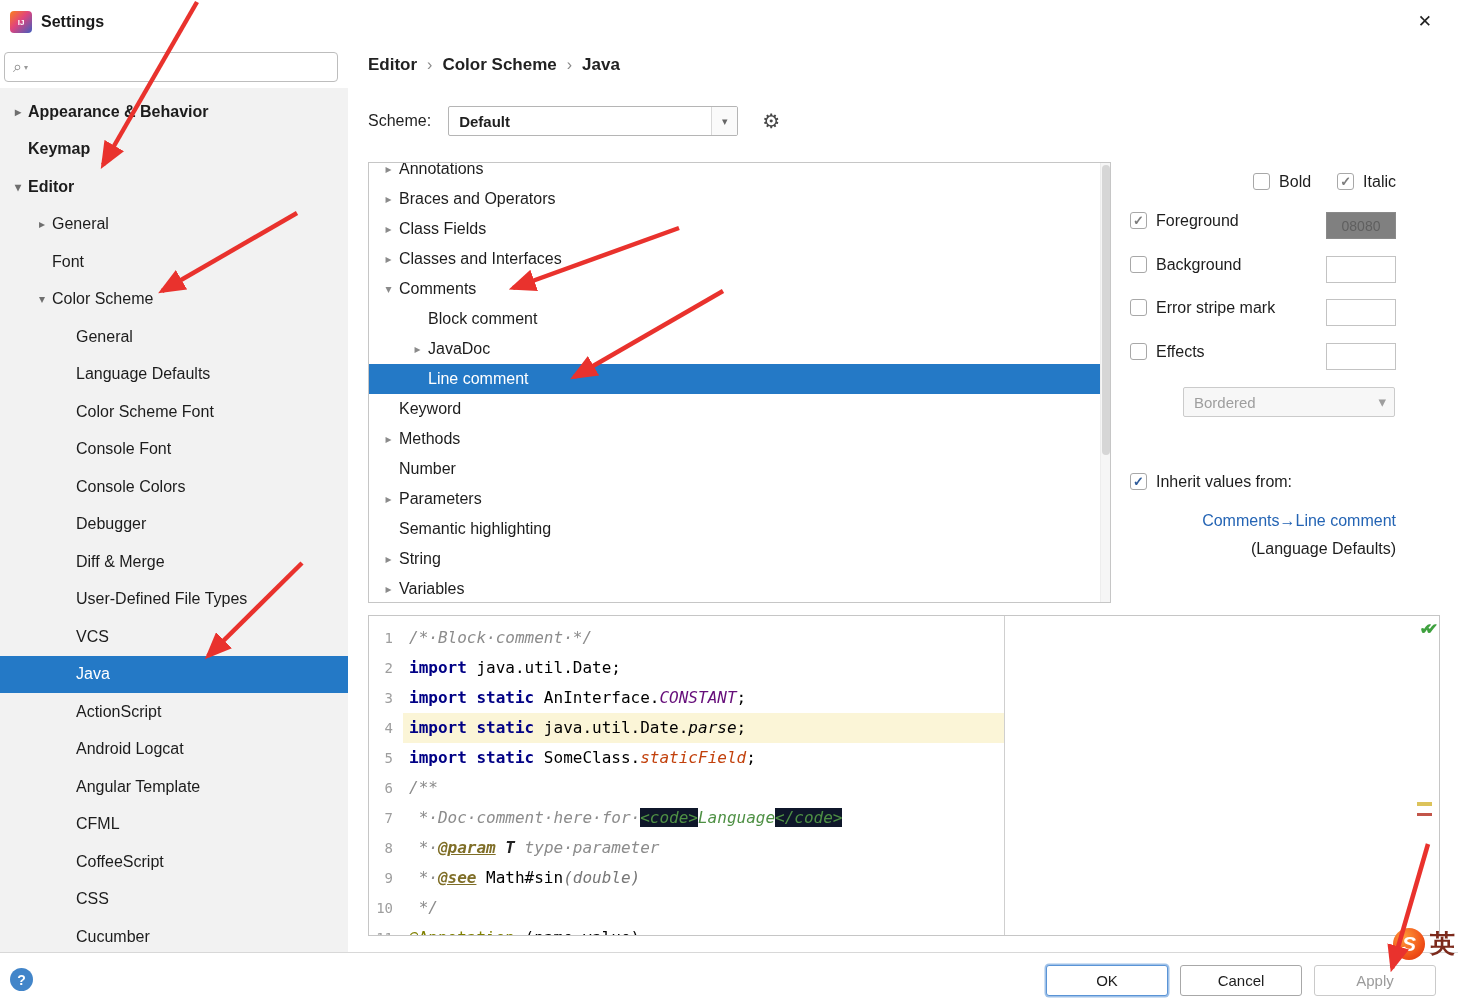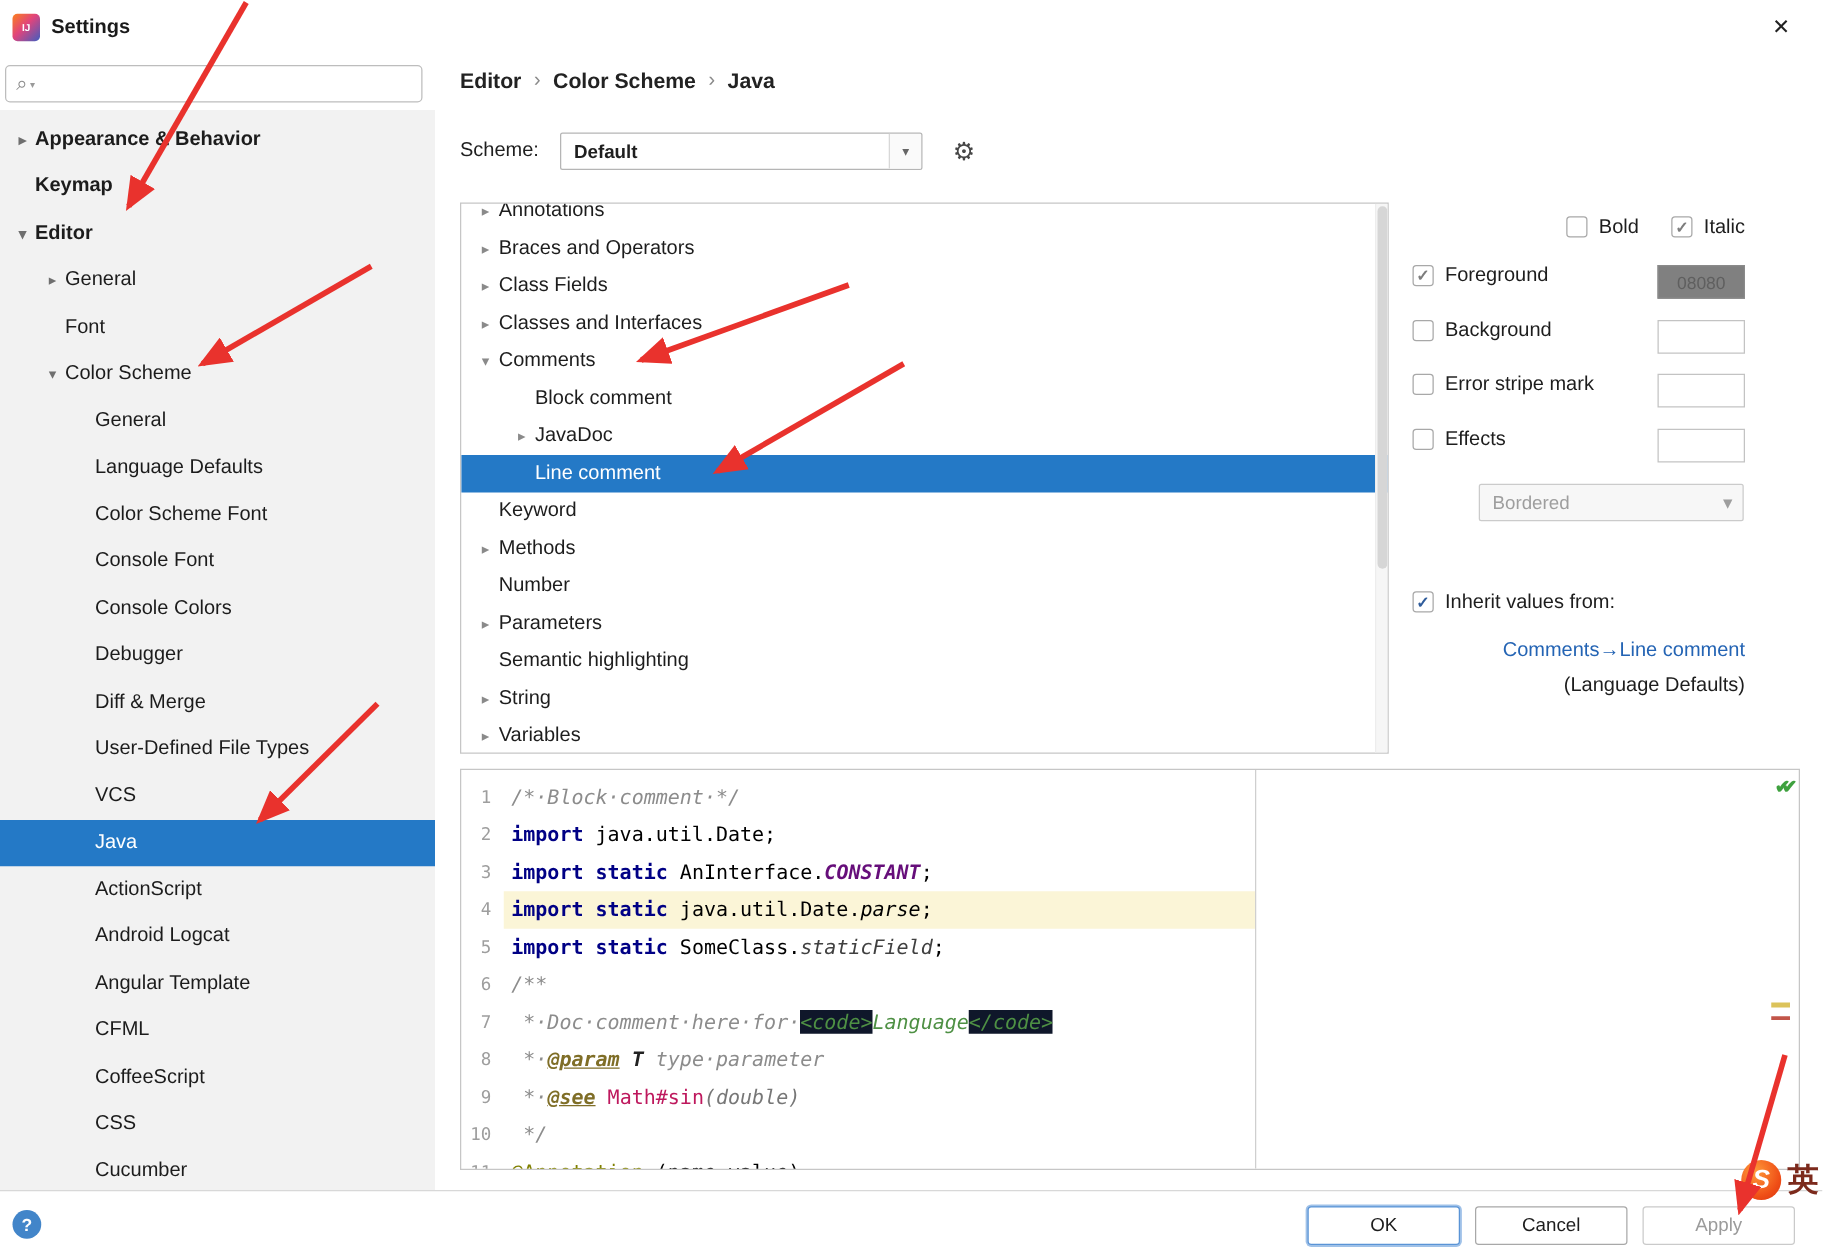--- a/index.html
+++ b/index.html
@@ -82,28 +82,28 @@
   .insp { position:absolute; right:8px; top:4px; color:#3fa13f; font-size:15px; font-weight:700; letter-spacing:-7px; }
   .stripe { position:absolute; right:7px; width:15px; }
   .stripe.yellow { top:186px; height:4px; background:#dcc35b; }
   .stripe.red { top:197px; height:3px; background:#c25549; }
 
   
   .tk-kw     { color:var(--kw,#000085); font-weight:700; }
   .tk-pl     { color:#000; }
   .tk-cmt    { color:#8c8c8c; font-style:italic; }
   .tk-doc    { color:#8c8c8c; font-style:italic; }
-  .tk-const  { color:#660e7a; font-weight:700; font-style:italic; }
-  .tk-sfield { color:#404040; font-style:italic; }
+  .tk-const  { color:#660e7a; font-weight:400; font-style:italic; }
+  .tk-sfield { color:#c2410c; font-style:italic; }
   .tk-it     { color:#000; font-style:italic; }
   .tk-doctag { color:#7f6e27; font-weight:700; font-style:italic; text-decoration:underline; }
   .tk-docbold{ color:#222; font-weight:700; font-style:italic; }
   .tk-docmk  { color:#4e9044; font-style:italic; background:#0f172a; }
   .tk-docval { color:#4e9044; font-style:italic; }
-  .tk-docref { color:#be185d; }
+  .tk-docref { color:#000000; }
   .tk-docit  { color:#777; font-style:italic; }
   .tk-ann    { color:#808000; }
 
   
   .footer { position:absolute; left:0; bottom:0; width:100%; height:55px; background:#fff; border-top:1px solid #d8d8d8; }
   .help { position:absolute; left:10px; top:15px; width:23px; height:23px; border-radius:50%; background:#4285c9; color:#fff; font-size:14px; font-weight:700; display:flex; align-items:center; justify-content:center; }
   .fbtns { position:absolute; right:22px; top:12px; display:flex; gap:12px; }
   .btn { width:122px; height:31px; font-family:inherit; font-size:15px; color:#1d1d1d; background:#fff; border:1px solid #a8a8a8; border-radius:3px; }
   .btn.ok { border:1px solid #5a94d6; box-shadow:0 0 0 1.5px #9fc1e8; }
   .btn.disabled { color:#9b9b9b; border-color:#cacaca; }

